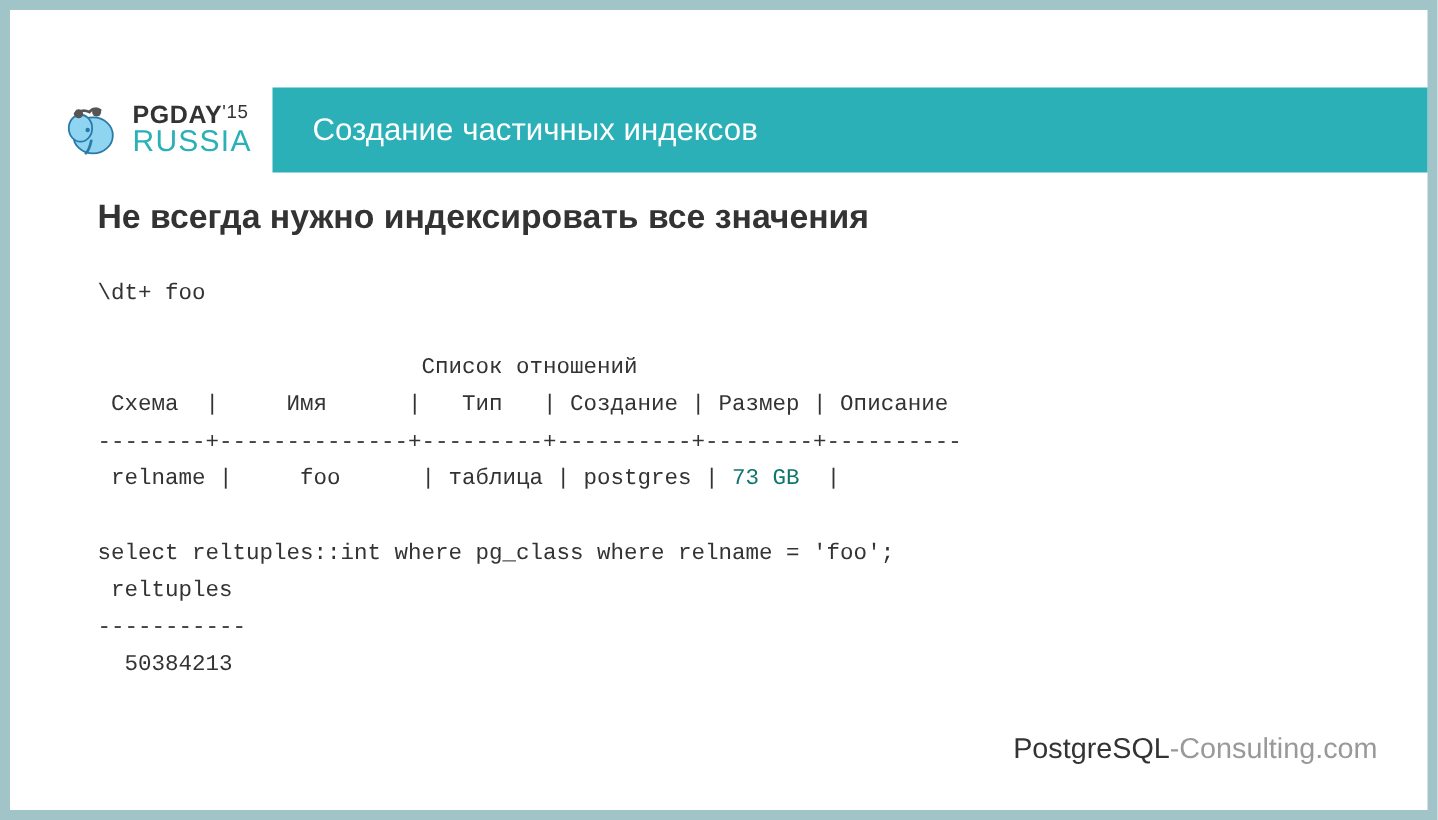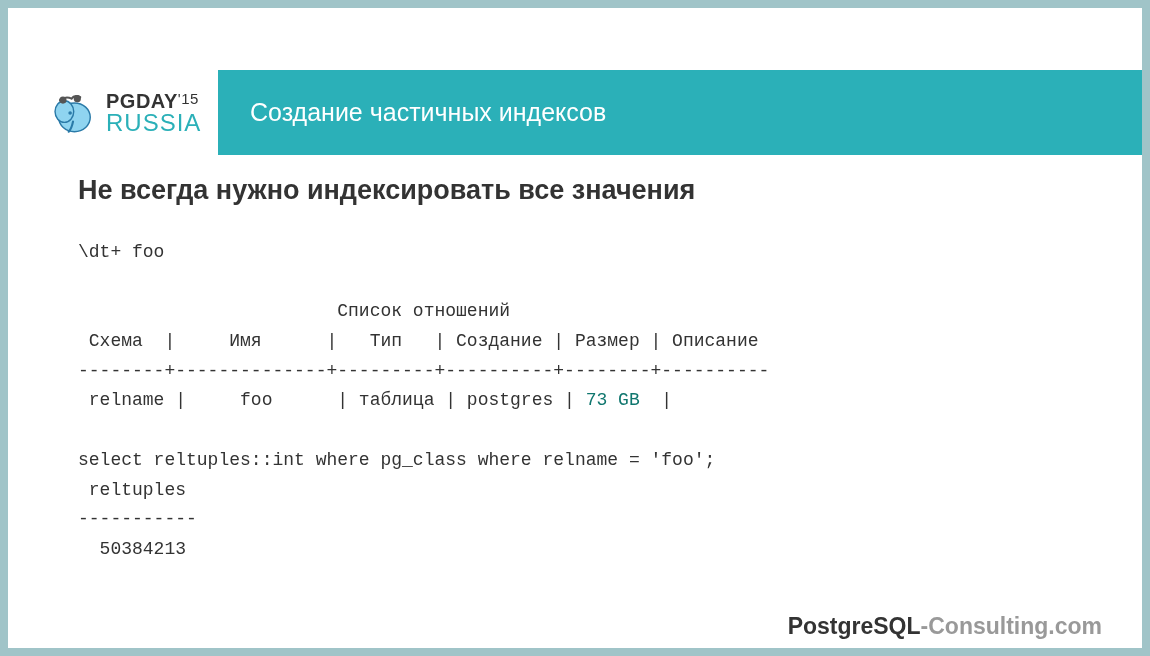--- a/index.html
+++ b/index.html
@@ -14,21 +14,21 @@
     position: absolute;
     top: 8px;
     left: 8px;
     right: 8px;
     bottom: 8px;
     background: #ffffff;
   }
   .header-row {
     display: flex;
     align-items: stretch;
-    height: 85px;
+    height: 68px;
     margin-top: 62px;
   }
   .logo-block {
     width: 210px;
     display: flex;
     align-items: center;
     justify-content: flex-start;
     padding-left: 42px;
     gap: 10px;
   }
@@ -79,24 +79,24 @@
   .code {
     font-family: "Courier New", Courier, monospace;
     font-size: 18px;
     line-height: 1.65;
     color: #333;
     white-space: pre;
   }
   .red { color: #0f766e; }
   .footer {
     position: absolute;
-    bottom: 8px;
+    bottom: 36px;
     right: 40px;
     font-size: 23px;
-    font-weight: 700;
+    font-weight: 400;
     text-align: right;
   }
   .footer .p1 { color: #333; }
   .footer .p2 { color: #999; }
 </style>
 </head>
 <body>
 
 <div class="slide">
 

